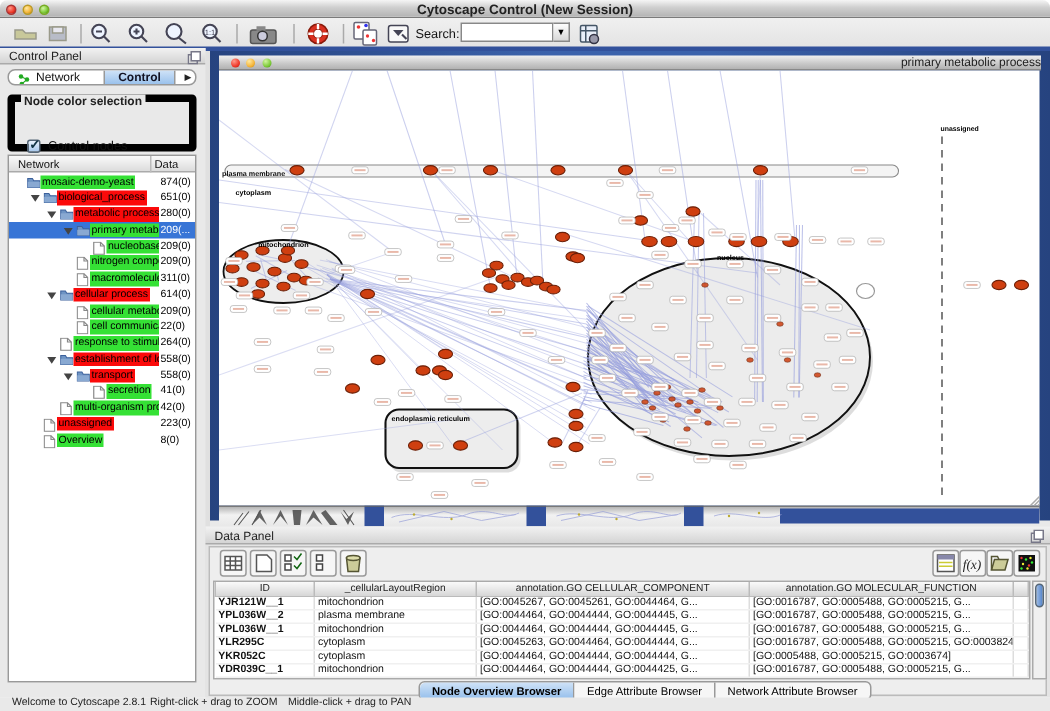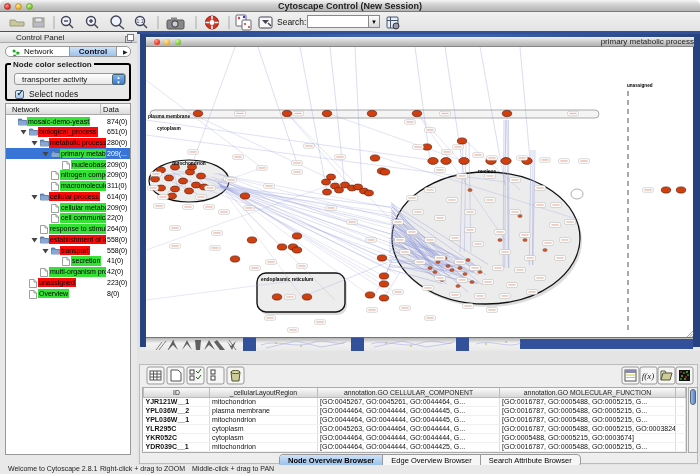--- a/index.html
+++ b/index.html
@@ -70,49 +70,45 @@
       <line x1="4.5" y1="2" x2="4.5" y2="13" stroke="#456"></line>
       <circle cx="10" cy="11" r="3" fill="#99a" stroke="#334"></circle>
     </svg>
 </div>
 <div class="abs" style="left:0;top:31px;width:700px;height:3px;background:#32519b"></div>
 
 <div class="abs" style="left:0;top:34px;width:700px;height:431px;background:#e9e9e9"></div>
 
 <div class="abs" style="left:0;top:32px;width:137px;height:433px;background:#e9e9e9">
   <div class="abs" style="left:0;top:0;width:137px;height:11px;background:linear-gradient(#f2f2f2,#d4d4d4);border-bottom:1px solid #aaa">
-    <span style="position:absolute;left:16px;top:1px;font-size:8px;color:#222">Control Panel</span>
+    <span style="position:absolute;left:6px;top:1px;font-size:8px;color:#222">Control Panel</span>
     <svg style="position:absolute;right:3px;top:1.5px" width="9" height="9">
         <rect x="0.5" y="2.5" width="6" height="6" fill="none" stroke="#778" stroke-width="1"></rect>
         <rect x="2.5" y="0.5" width="6" height="6" fill="#fff" stroke="#778" stroke-width="1"></rect>
       </svg>
   </div>
 
   <div class="abs" style="left:5px;top:14px;width:126px;height:11px;background:#fff;border:1px solid #999;border-radius:5px;overflow:hidden">
     <svg style="position:absolute;left:6px;top:1.5px" width="8" height="8">
         <circle cx="2" cy="2" r="1.5" fill="#2a2"></circle>
         <circle cx="6" cy="4" r="1.5" fill="#2a2"></circle>
         <circle cx="2.5" cy="7" r="1.5" fill="#2a2"></circle>
         <path d="M2 2 L6 4 L2.5 7" stroke="#2a2" fill="none" stroke-width="0.7"></path>
       </svg>
     <span style="position:absolute;left:18px;top:0;font-size:8px;line-height:10px;color:#111">Network</span>
     <span style="position:absolute;left:63px;top:0;width:48px;height:11px;background:linear-gradient(#cfe2f7,#8fbbea);border-left:1px solid #999;border-right:1px solid #999;font-size:8px;line-height:10px;font-weight:bold;text-align:center;color:#112">Control</span>
     <span style="position:absolute;left:114px;top:0;font-size:6px;line-height:11px;color:#222;padding-left:3px">▶</span>
   </div>
 
-  <div class="abs" style="left:5px;top:31px;width:126px;height:38px;border:2px solid #000000;border-radius:3px">
+  <div class="abs" style="left:5px;top:31px;width:126px;height:38px;border:5px solid #000000;border-radius:3px">
     <span style="position:absolute;left:4px;top:-5px;background:#e9e9e9;font-size:8px;font-weight:bold;color:#222;padding:0 2px">Node color selection</span>
-    <div style="position:absolute;left:7px;top:8px;width:112px;height:12px;background:linear-gradient(#fff,#e8e8e8);border:1px solid #999;border-radius:3px">
-      <span style="position:absolute;left:7px;top:0;font-size:8px;line-height:11px;color:#111">transporter activity</span>
-      <span style="position:absolute;right:0;top:0;width:13px;height:10.5px;background:linear-gradient(#7fb2ec,#3a7ad0);border-radius:2px;border:0.5px solid #467;color:#fff;font-size:4.5px;text-align:center;line-height:5px">▲<br>▼</span>
-    </div>
     <div style="position:absolute;left:8px;top:25px;width:9px;height:9px;background:linear-gradient(#eaf3fd,#a8c8ec);border:1px solid #567;border-radius:2px">
       <span style="position:absolute;left:0.5px;top:-3.5px;color:#134;font-size:9px;font-weight:bold">✓</span>
     </div>
-    <span style="position:absolute;left:22px;top:24px;font-size:8.5px;color:#111">Select nodes</span>
+    <span style="position:absolute;left:22px;top:24px;font-size:8.5px;color:#111">Control nodes</span>
   </div>
 
   <div class="abs" style="left:5px;top:71px;width:126px;height:352px;background:#fff;border:1px solid #999;overflow:hidden">
     <div style="position:absolute;left:0;top:0;width:126px;height:10.5px;background:linear-gradient(#fafafa,#dcdcdc);border-bottom:1px solid #aaa">
       <span style="position:absolute;left:6px;top:1px;font-size:7.5px;color:#111">Network</span>
       <span style="position:absolute;left:97px;top:1px;font-size:7.5px;color:#111">Data</span>
       <span style="position:absolute;left:94px;top:0;width:1px;height:10.5px;background:#bbb"></span>
     </div>
     <div style="position:absolute;left:0;top:11px;width:126px;height:341px">
       <div style="position:absolute;left:0;top:1.0px;width:126px;height:10.8px;background:transparent">
@@ -985,20 +981,27 @@
       <line x1="0" y1="0.5" x2="547" y2="0.5" stroke="#666" stroke-width="0.8"></line>
     </svg>
   </div>
 
   <svg class="abs" width="9" height="9" style="left:545px;top:295px">
       <path d="M2 8 L8 2 M4.5 8 L8 4.5 M7 8 L8 7" stroke="#aaa" stroke-width="1" fill="none"></path>
     </svg>
 </div>
 
 <div class="abs" style="left:137px;top:351px;width:563px;height:114px;background:#e4e4e4">
+  <div class="abs" style="left:0;top:0;width:563px;height:12px;background:linear-gradient(#f2f2f2,#d4d4d4);border-bottom:1px solid #aaa">
+    <span style="position:absolute;left:6px;top:1.5px;font-size:8px;color:#222">Data Panel</span>
+    <svg style="position:absolute;right:4px;top:2px" width="9" height="9">
+        <rect x="0.5" y="2.5" width="6" height="6" fill="none" stroke="#778" stroke-width="1"></rect>
+        <rect x="2.5" y="0.5" width="6" height="6" fill="#fff" stroke="#778" stroke-width="1"></rect>
+      </svg>
+  </div>
   <div class="abs" style="left:2px;top:13px;width:559px;height:100px;background:#eee;border:1px solid #bbb">
 
     <svg class="abs" width="559" height="22" style="left:0;top:0">
       <g>
         <rect x="7" y="2" width="17" height="17" rx="2" fill="#f6f6f6" stroke="#999"></rect>
         <rect x="10" y="6" width="11" height="9" fill="#fff" stroke="#555"></rect>
           <line x1="10" y1="9" x2="21" y2="9" stroke="#555"></line>
           <line x1="10" y1="12" x2="21" y2="12" stroke="#555"></line>
           <line x1="13.5" y1="6" x2="13.5" y2="15" stroke="#555"></line>
           <line x1="17" y1="6" x2="17" y2="15" stroke="#555"></line>
@@ -1103,21 +1106,21 @@
               <td></td>
             </tr>
           </tbody>
       </table>
     </div>
     <div class="abs" style="left:548px;top:22px;width:10px;height:66px;background:#f0f0f0;border:1px solid #aaa">
       <div style="position:absolute;left:1px;top:1px;width:6px;height:16px;background:linear-gradient(90deg,#9dbbe4,#5585cc);border-radius:3px;border:0.5px solid #567"></div>
     </div>
 
     <div class="abs" style="left:139px;top:89px;height:13px;border:1px solid #999;border-radius:4px;background:#f6f6f6;font-size:7.5px;line-height:12px;white-space:nowrap">
-      <span style="display:inline-block;padding:0 8px;background:linear-gradient(#cfe2f7,#8fbbea);border-right:1px solid #999;border-radius:4px 0 0 4px;font-weight:bold">Node Overview Browser</span><span style="display:inline-block;padding:0 8px;border-right:1px solid #999">Edge Overview Browser</span><span style="display:inline-block;padding:0 8px">Search Attribute Browser</span>
+      <span style="display:inline-block;padding:0 8px;background:linear-gradient(#cfe2f7,#8fbbea);border-right:1px solid #999;border-radius:4px 0 0 4px;font-weight:bold">Node Overview Browser</span><span style="display:inline-block;padding:0 8px;border-right:1px solid #999">Edge Attribute Browser</span><span style="display:inline-block;padding:0 8px">Network Attribute Browser</span>
     </div>
   </div>
 </div>
 
 <div class="abs" style="left:0;top:465px;width:700px;height:9px;background:#e9e9e9">
   <span class="abs" style="left:8px;top:0;font-size:7px;color:#222">Welcome to Cytoscape 2.8.1</span>
   <span class="abs" style="left:100px;top:0;font-size:7px;color:#222">Right-click + drag to ZOOM</span>
   <span class="abs" style="left:192px;top:0;font-size:7px;color:#222">Middle-click + drag to PAN</span>
 </div>
 <style>

